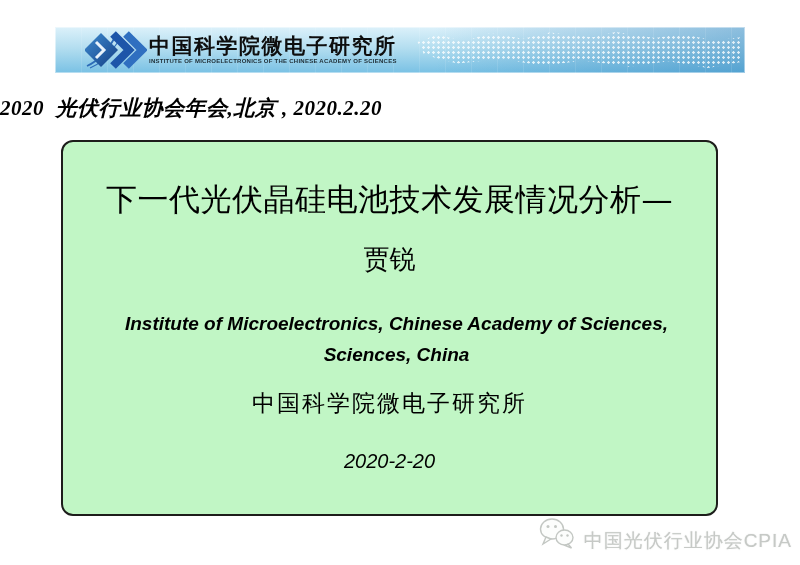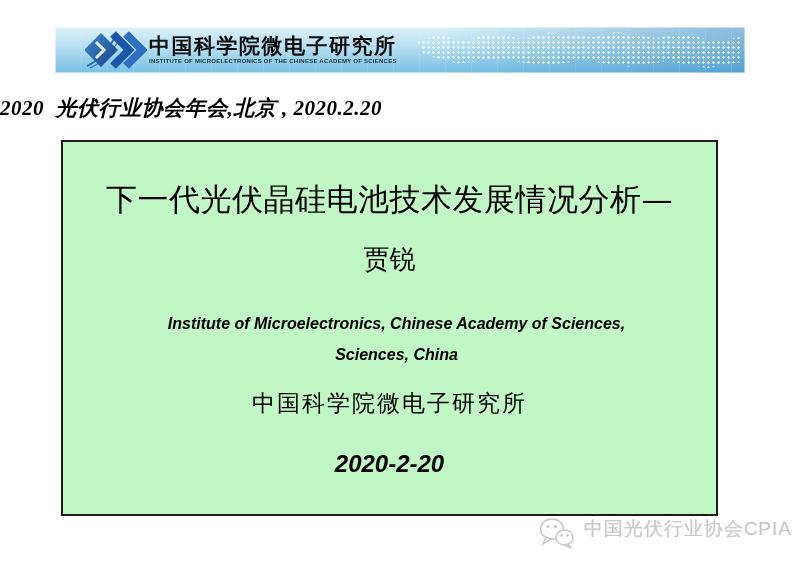--- a/index.html
+++ b/index.html
@@ -31,38 +31,38 @@
   
   .event-line{
     position:absolute;top:94px;left:0;right:58px;text-align:left;
     font-family:"Liberation Serif",serif;font-style:italic;font-weight:bold;
     font-size:21px;color:#000;white-space:pre;letter-spacing:.5px;
   }
 
   
   .title-box{
     position:absolute;left:61px;top:140px;width:657px;height:376px;box-sizing:border-box;
-    background:#c1f6c5;border:2.5px solid #1d1d1b;border-radius:0;
+    background:#c1f6c5;border:2.5px solid #1d1d1b;border-radius:12px;
     text-align:center;color:#000;
   }
   .main-title{
     margin-top:36px;font-family:"DejaVu Serif",serif;
     font-size:31px;line-height:42px;letter-spacing:.5px;
   }
   .author{margin-top:24px;font-family:"DejaVu Serif",serif;font-size:26px;line-height:30px;}
   .aff-en{
     margin-top:34px;font-family:"Liberation Sans",sans-serif;
-    font-style:italic;font-weight:bold;font-size:16px;line-height:31px;padding-left:14px;
+    font-style:italic;font-weight:bold;font-size:19px;line-height:31px;padding-left:14px;
   }
   .aff-cn{margin-top:20px;font-family:"DejaVu Serif",serif;font-size:23px;line-height:26px;letter-spacing:2px;}
-  .date{margin-top:34px;font-family:"Liberation Sans",sans-serif;font-style:italic;font-weight:bold;font-size:24px;}
+  .date{margin-top:34px;font-family:"Liberation Sans",sans-serif;font-style:italic;font-weight:normal;font-size:20px;}
 
   
   .watermark{
-    position:absolute;right:8px;top:516px;display:flex;align-items:flex-start;gap:10px;
+    position:absolute;right:8px;top:516px;display:flex;align-items:flex-end;gap:10px;
     color:#c6c9c6;font-size:19px;letter-spacing:1px;white-space:nowrap;
     text-shadow:0 1px 1px rgba(255,255,255,.95), 0 0 1px rgba(150,153,150,.55);
   }
 </style>
 </head>
 <body>
 
 <div class="banner">
   <div class="banner-dots"></div>
   <span class="logo">

